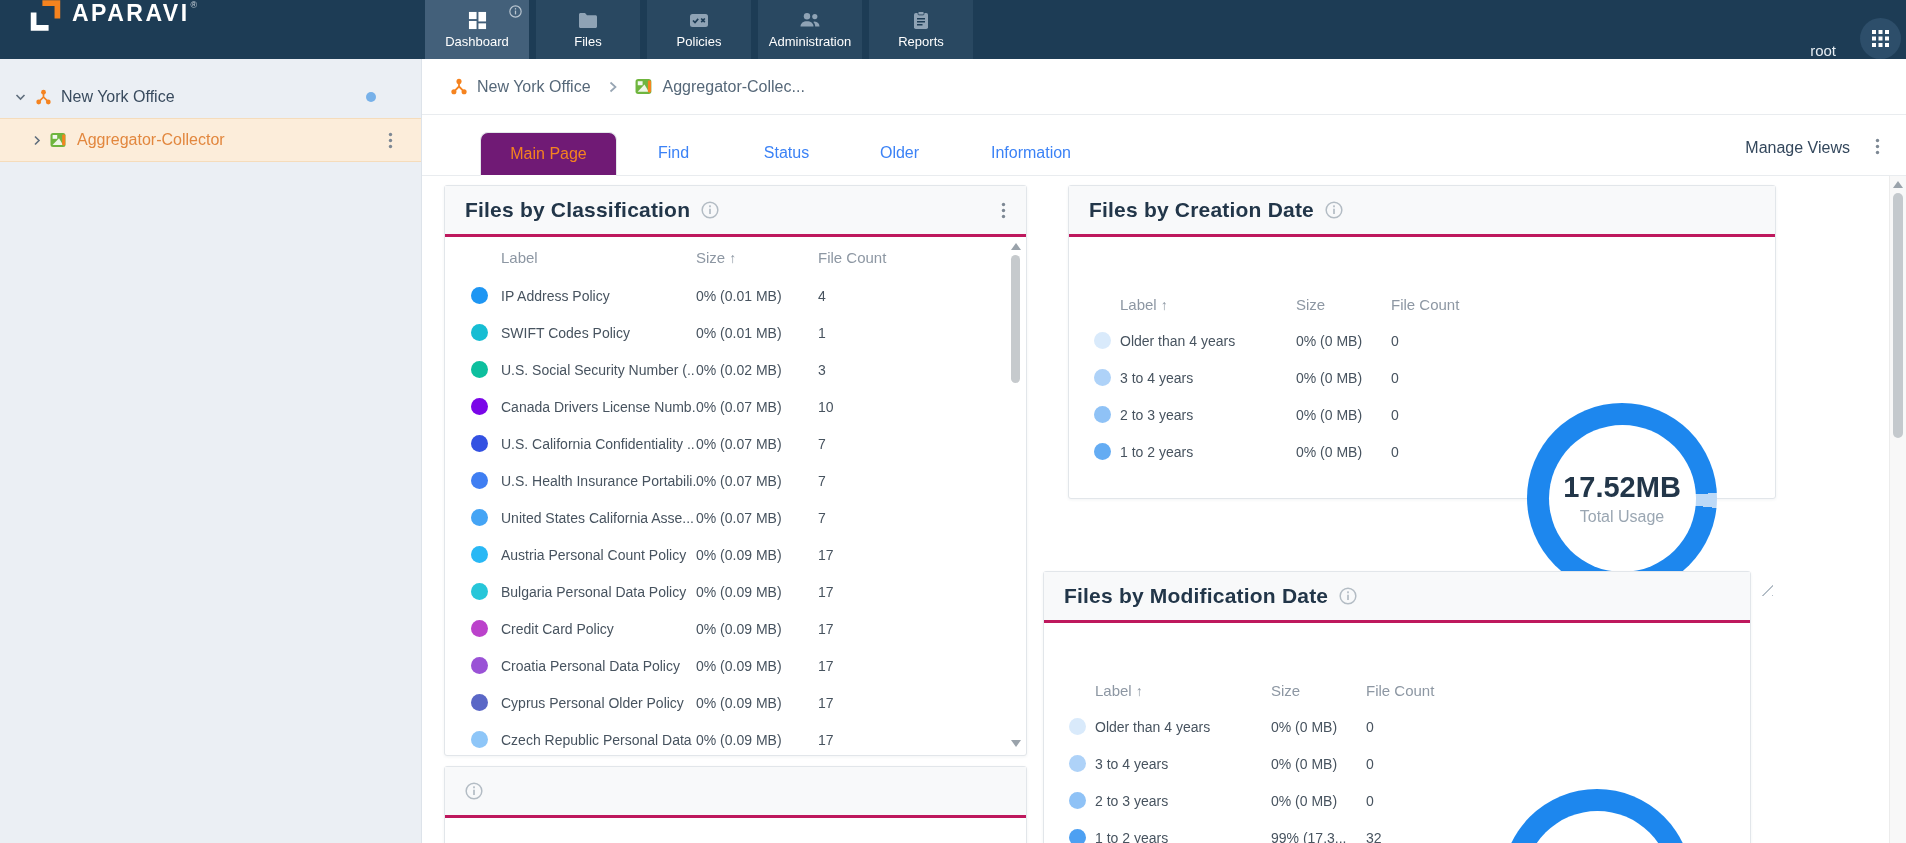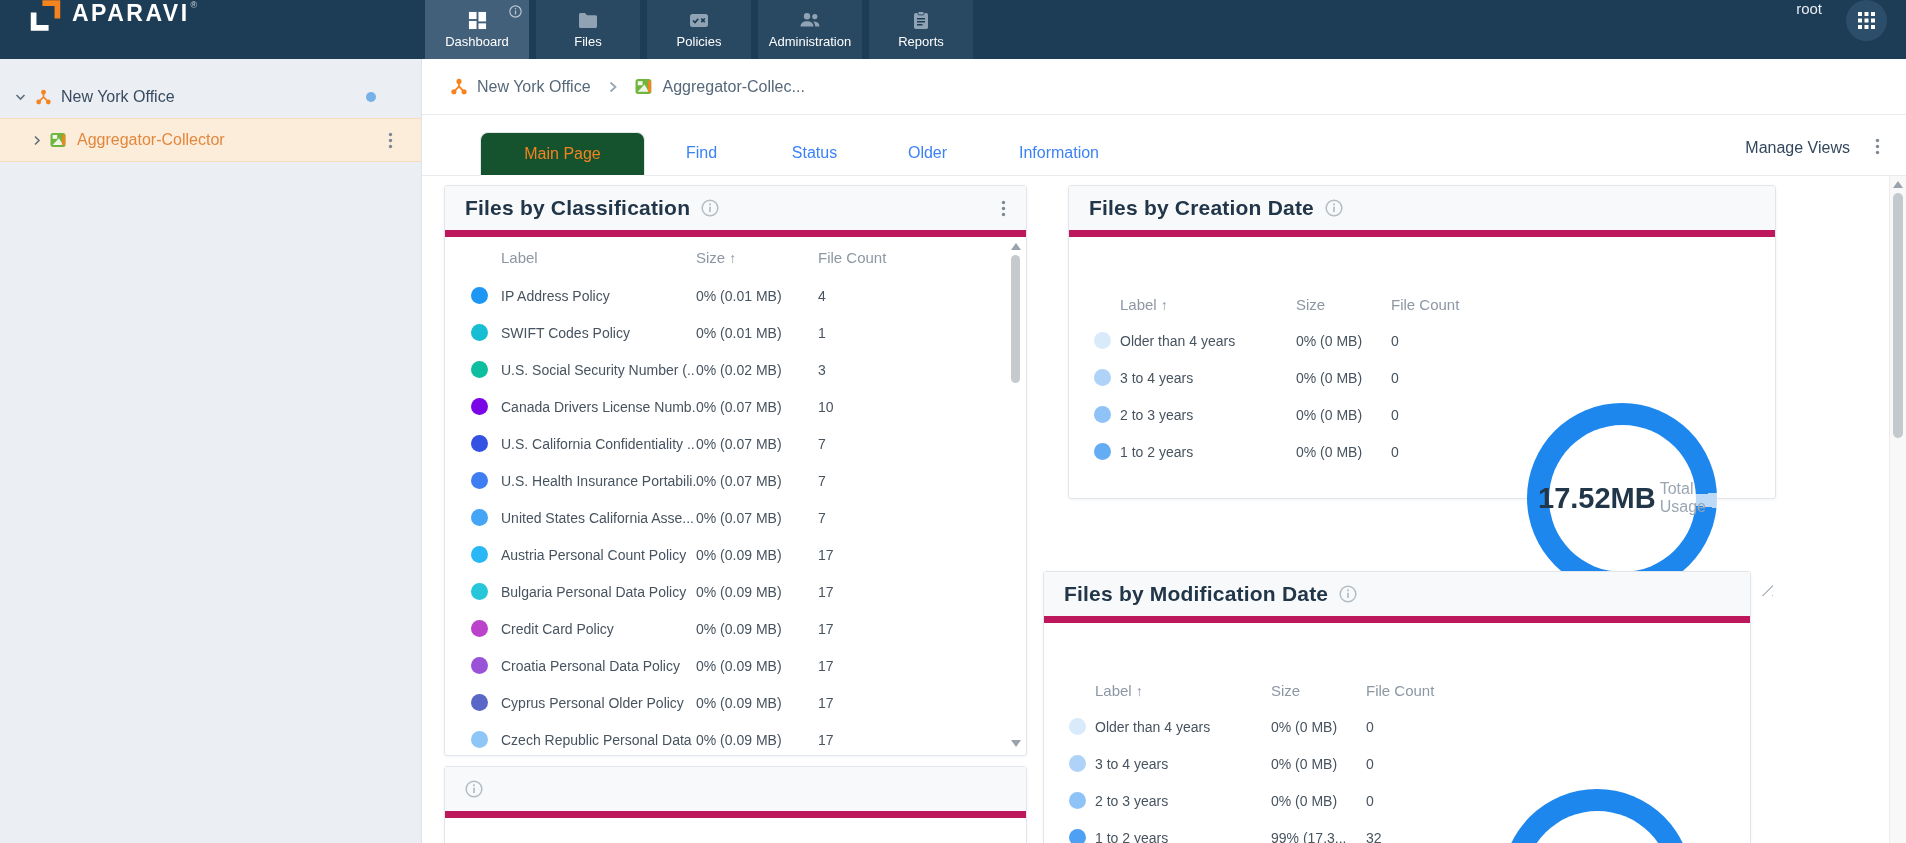--- a/index.html
+++ b/index.html
@@ -11,21 +11,21 @@
   .navbar{height:59px;background:#1d3c55;display:flex;align-items:stretch;flex-shrink:0}
   .logo{width:425px;display:flex;align-items:flex-start;gap:11px;padding-left:30px;flex-shrink:0}
   .logo-text{color:#fff;font-size:23px;font-weight:bold;letter-spacing:2.5px}
   .logo-reg{color:#cfd8e0;font-size:9px;vertical-align:top;margin-left:1px}
   .nav-tabs{display:flex;gap:7px}
   .nav-tab{width:104px;background:#294861;display:flex;flex-direction:column;align-items:center;
     justify-content:center;gap:4px;color:#fff;font-size:13px;cursor:pointer;position:relative}
   .nav-tab.active{background:#43607a}
   .nav-tab .ticon{height:20px;display:flex;align-items:center}
   .tab-info-badge{position:absolute;top:5px;right:7px;opacity:.85}
-  .nav-right{margin-left:auto;display:flex;align-items:flex-start;gap:24px;padding-right:19px}
+  .nav-right{margin-left:auto;display:flex;align-items:flex-end;gap:24px;padding-right:5px}
   .nav-user{color:#e6edf3;font-size:15px}
   .grid-btn{width:41px;height:41px;border-radius:50%;background:#2d4e6a;display:flex;align-items:center;
     justify-content:center;cursor:pointer}
 
   
   .body-row{flex:1;display:flex;min-height:0}
   .sidebar{width:422px;background:#ebeff4;border-right:1px solid #dde3ea;flex-shrink:0;position:relative}
   .tree-row{display:flex;align-items:center;font-size:16px;position:relative}
   .row-ny{height:36px;margin-top:20px;padding-left:15px;color:#394b5e;gap:9px}
   .row-agg{height:44px;margin-top:3px;padding-left:33px;color:#e2873e;gap:9px;
@@ -36,33 +36,33 @@
   
   .main{flex:1;position:relative;background:#fff;overflow:hidden}
   .breadcrumb{height:56px;border-bottom:1px solid #e9ecef;display:flex;align-items:center;
     padding-left:28px;gap:10px;font-size:16px;color:#566879}
   .crumb{display:flex;align-items:center;gap:9px}
   .crumb-sep{margin:0 8px;display:flex}
 
   .tabbar{height:61px;display:flex;align-items:flex-end;padding-left:58px;border-bottom:1px solid #e9ecef;position:relative}
   .vtab{height:44px;display:flex;align-items:center;justify-content:center;font-size:16px;
     color:#3b82f6;cursor:pointer}
-  .vtab.active{width:165px;background:#14532d;border:1px solid #e3e7ea;border-bottom:1px solid #fff;
+  .vtab.active{width:137px;background:#701a75;border:1px solid #e3e7ea;border-bottom:1px solid #fff;
     border-radius:8px 8px 0 0;color:#f5831f;margin-bottom:-1px}
   .vtab.plain{width:113px}
   .vtab.wide{width:150px}
   .manage-views{position:absolute;right:56px;bottom:18px;font-size:16px;color:#33475c;cursor:pointer}
   .tab-kebab{position:absolute;right:26px;bottom:20px;cursor:pointer;display:flex}
 
   .content{position:absolute;top:117px;left:0;right:0;bottom:0;overflow:hidden}
 
   
   .card{position:absolute;background:#fff;border:1px solid #e2e6ea;border-radius:3px;
     box-shadow:0 1px 3px rgba(40,60,80,.06)}
-  .card-head{height:51px;background:#f8f9fa;border-bottom:7px solid #be185d;display:flex;
+  .card-head{height:51px;background:#f8f9fa;border-bottom:3px solid #be185d;display:flex;
     align-items:center;padding:0 20px;gap:11px}
   .card-title{font-size:21px;font-weight:bold;color:#223649;letter-spacing:.2px;white-space:nowrap}
   .head-kebab{margin-left:auto;cursor:pointer;display:flex}
 
   .card-cls{left:22px;top:9px;width:583px;height:571px}
   .card-cre{left:646px;top:9px;width:708px;height:314px}
   .card-mod{left:621px;top:395px;width:708px;height:560px}
   .card-acc{left:22px;top:590px;width:583px;height:180px}
 
   .thead,.trow{display:grid;align-items:center;font-size:14px;white-space:nowrap}
@@ -80,21 +80,21 @@
   
   .cm-body{position:relative;height:100%}
   .cm-grid{grid-template-columns:26px 176px 95px 1fr;padding-left:25px}
   .cm-body .thead{margin-top:49px;height:36px}
 
   
   .donut{position:absolute;left:458px;top:117px;width:190px;height:190px;border-radius:50%;
     background:conic-gradient(#1d87ee 0deg 87deg,#bcd9f7 87deg 96deg,#1d87ee 96deg 360deg);
     display:flex;align-items:center;justify-content:center}
   .donut-hole{width:147px;height:147px;border-radius:50%;background:#fff;display:flex;
-    flex-direction:row;align-items:center;justify-content:center;gap:4px}
+    flex-direction:column;align-items:center;justify-content:center;gap:4px}
   .donut-value{font-size:29px;font-weight:bold;color:#223649}
   .donut-caption{font-size:16px;color:#9aa6b2}
 
   
   .cls-scroll{position:absolute;right:3px;top:4px;bottom:6px;width:14px}
   .scroll-up,.scroll-down{position:absolute;left:2px;width:0;height:0;border-left:5px solid transparent;
     border-right:5px solid transparent}
   .scroll-up{top:2px;border-bottom:7px solid #9aa3ab}
   .scroll-down{bottom:2px;border-top:7px solid #9aa3ab}
   .cls-thumb{position:absolute;top:14px;left:2px;width:9px;height:128px;background:#c6cacd;border-radius:5px}

